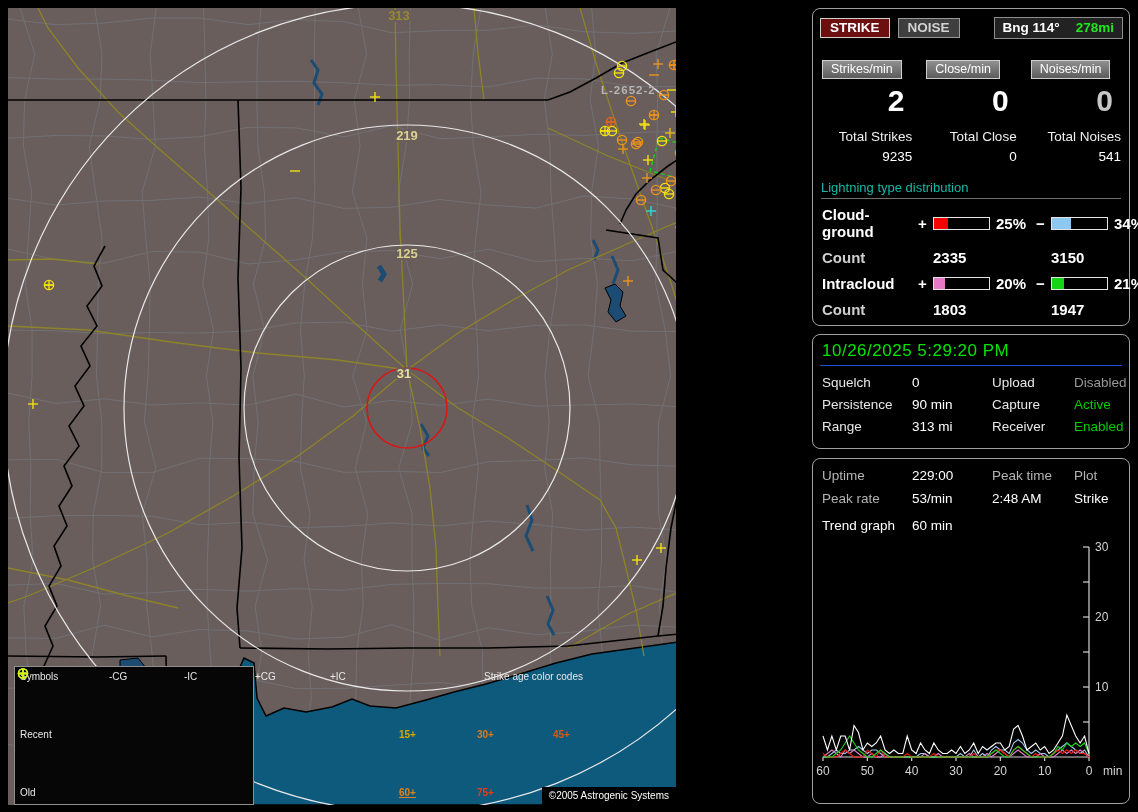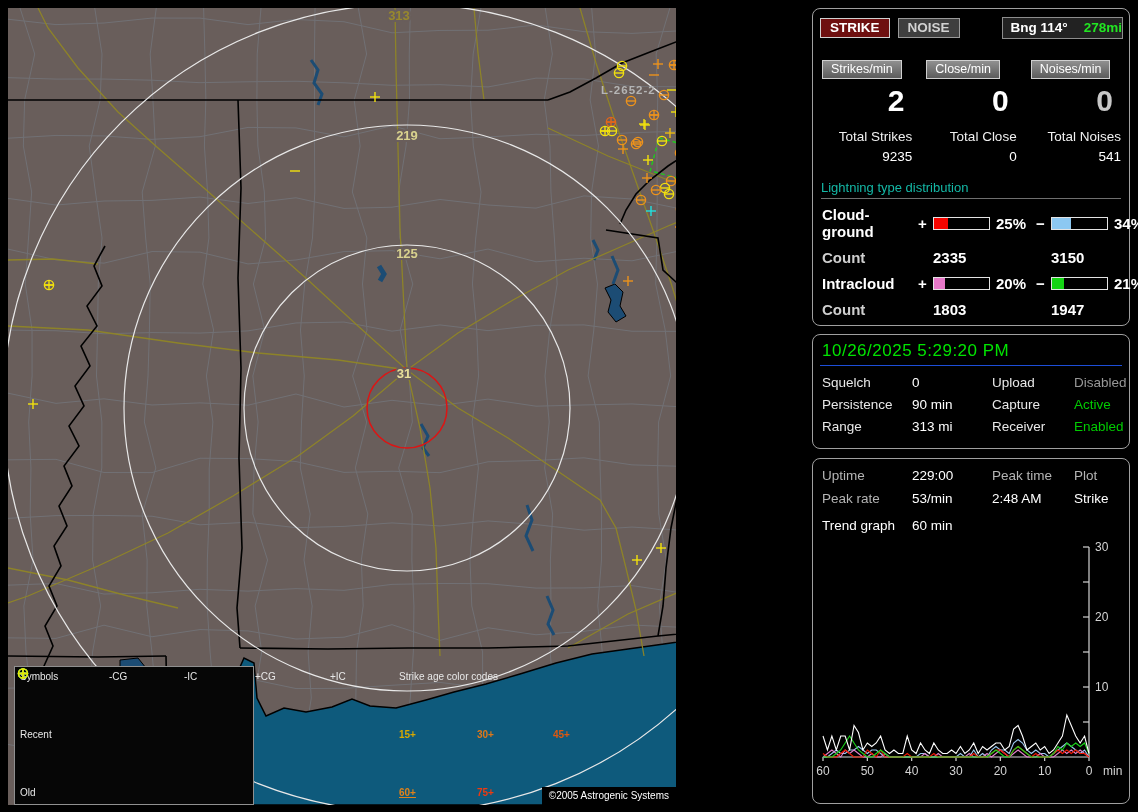--- a/index.html
+++ b/index.html
@@ -14,42 +14,42 @@
   }
   .map svg{position:absolute;left:0;top:0;}
   .legend{
     position:absolute;left:6px;bottom:0;width:240px;box-sizing:border-box;
     background:#060606;border:1px solid #8f8f8f;color:#e8e8e8;
     font-size:10px;padding:3px 4px 4px 5px;
   }
   .legend-grid{display:grid;grid-template-columns:45px 31px 27px 31px 25px 34px 32px 30px;line-height:14px;align-items:center;gap:44px;}
   .legend-grid .hdr{color:#e8e8e8;}
   .legend-grid .age{font-weight:bold;}
-  .legend-grid .agehdr{grid-column:6 / span 3;}
+  .legend-grid .agehdr{grid-column:6 / span 3;text-align:right;}
   .sym-cell svg{display:block;}
   .copyright{
     position:absolute;right:0;bottom:0;background:#000;color:#fff;
     font-size:10px;padding:3px 7px 4px 7px;
   }
   
   .panel{
     position:absolute;left:812px;width:318px;box-sizing:border-box;
     background:#000;border:1px solid #9f9f9f;border-radius:8px;color:#fff;
   }
   #panel-stats{top:8px;height:318px;}
   #panel-status{top:334px;height:115px;}
   #panel-trend{top:458px;height:346px;}
 
   .btnrow{display:flex;align-items:center;padding:8px 6px 0 7px;}
   .btn{font-weight:bold;font-size:13.5px;padding:1px 9px 2px 9px;cursor:default;}
   .btn-strike{background:#6e0f0f;border:1px solid #d0d0d0;color:#fff;}
   .btn-noise{background:#3f3f3f;border:1px solid #9a9a9a;color:#d2d2d2;margin-left:8px;}
   .bng{
     margin-left:auto;background:#222;border:1px solid #8d8d8d;
-    display:flex;gap:16px;padding:2px 0 3px 8px;font-weight:bold;font-size:13.5px;
+    display:flex;gap:16px;padding:2px 8px 3px 8px;font-weight:bold;font-size:13.5px;
   }
   .bng .val{color:#22e522;}
 
   .statcols{display:grid;grid-template-columns:1fr 1fr 1fr;column-gap:14px;padding:20px 8px 0 9px;}
   .chip{display:inline-block;background:linear-gradient(#909090,#5c5c5c);border:1px solid #cfcfcf;
         color:#fff;font-size:12.5px;padding:1px 8px 2px 8px;}
   .bigval{font-size:30px;font-weight:bold;text-align:right;padding-right:8px;margin-top:6px;line-height:32px;}
   .bigval.dim{color:#c7c7c7;}
   .tlabel{font-size:13.5px;text-align:right;margin-top:12px;color:#f0f0f0;white-space:nowrap;}
   .tval{font-size:13.5px;text-align:right;margin-top:5px;}

